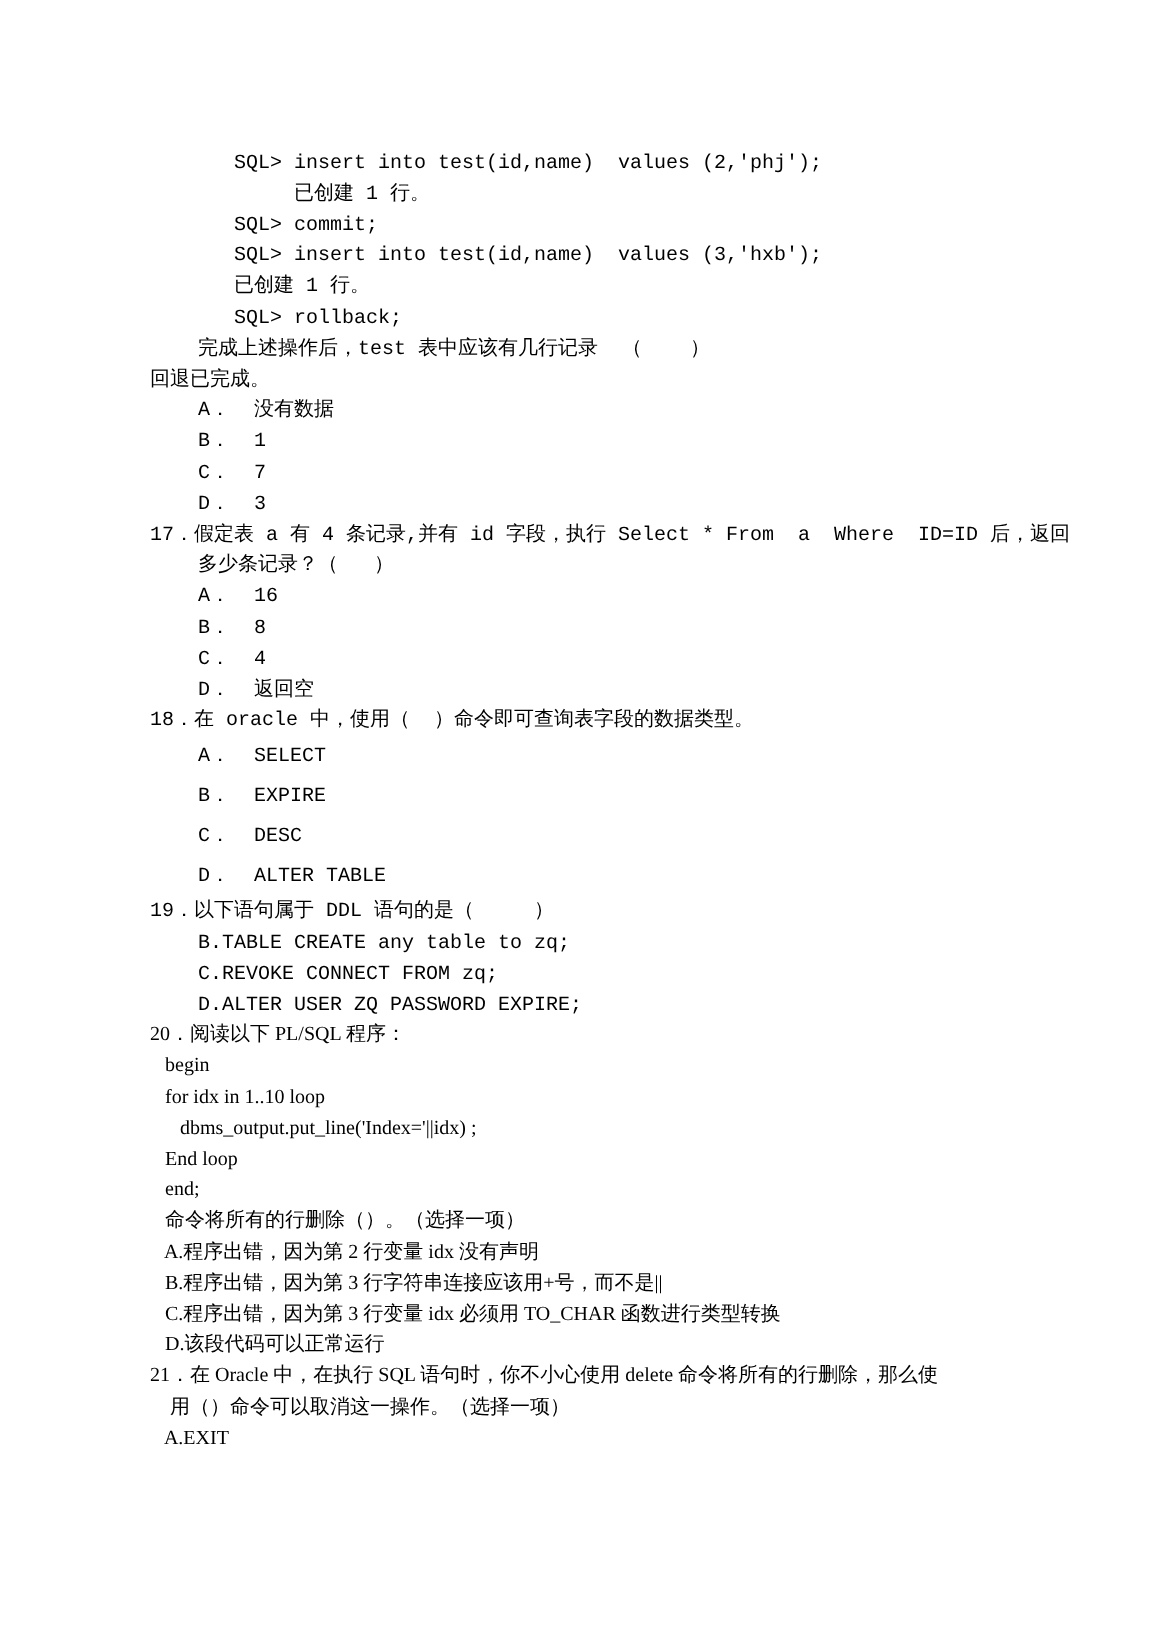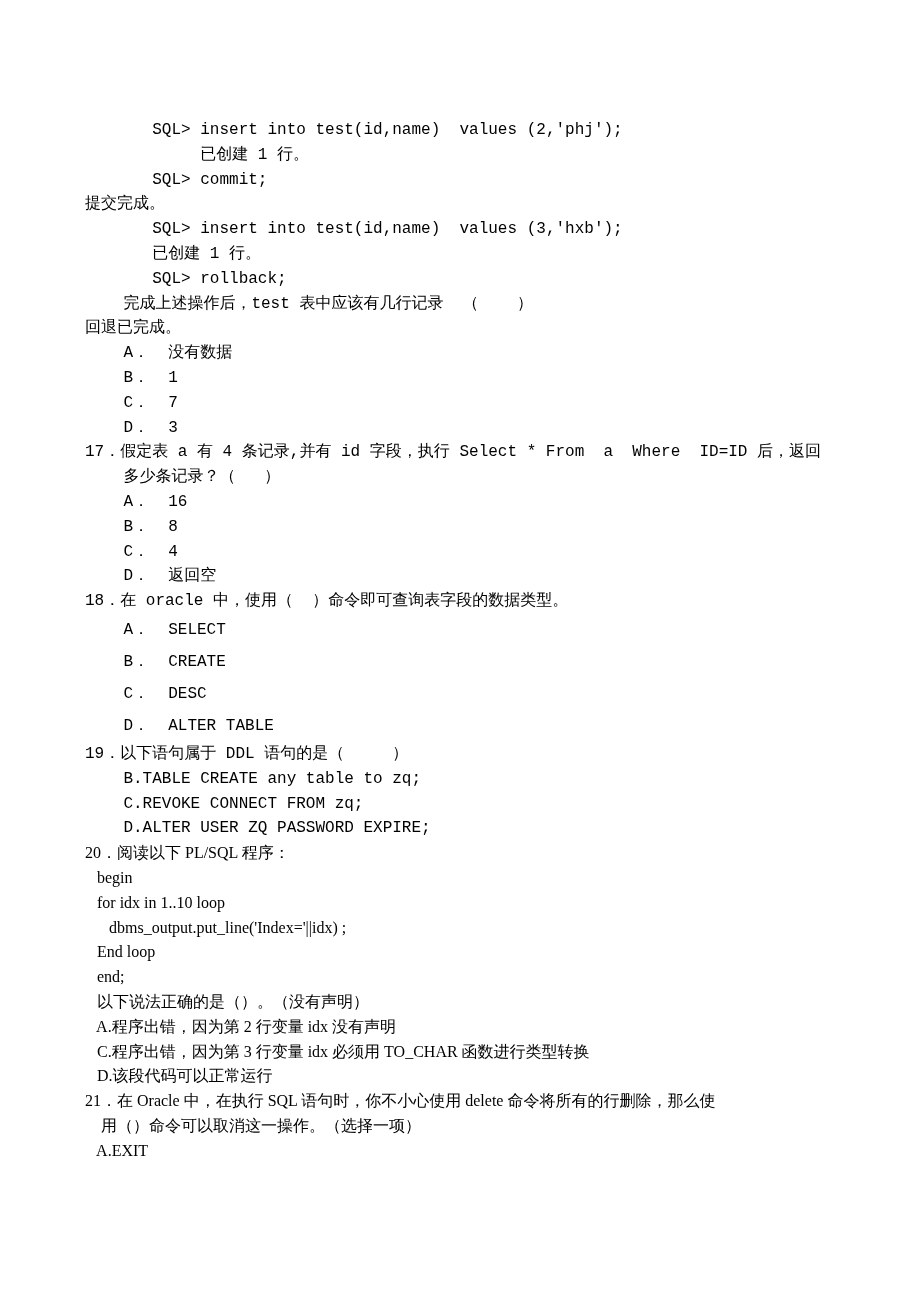--- a/index.html
+++ b/index.html
@@ -6,73 +6,73 @@
     margin: 0;
     padding: 0;
     background: #ffffff;
     font-family: "SimSun", "宋体", serif;
     font-size: 16px;
     color: #000;
     line-height: 1.55;
     width: 920px;
   }
   .page {
-    padding: 118px 120px 60px 85px;
+    padding: 118px 120px 60px 120px;
   }
   .mono { font-family: "Courier New", Courier, monospace; }
   .line { white-space: pre; }
   .roman { font-family: "Times New Roman", Times, serif; }
   .spaced-line { line-height: 2.0; }
 </style>
 </head>
 <body>
 
 <div class="page">
 
   <div class="line mono">       SQL&gt; insert into test(id,name)  values (2,'phj');</div>
   <div class="line mono">            已创建 1 行。</div>
   <div class="line mono">       SQL&gt; commit;</div>
-  <div class="line mono">提交完成。</div>
   <div class="line mono">       SQL&gt; insert into test(id,name)  values (3,'hxb');</div>
   <div class="line mono">       已创建 1 行。</div>
   <div class="line mono">       SQL&gt; rollback;</div>
   <div class="line mono">    完成上述操作后，test 表中应该有几行记录  （    ）</div>
 
   <div class="line mono">回退已完成。</div>
   <div class="line mono">    A．  没有数据</div>
   <div class="line mono">    B．  1</div>
   <div class="line mono">    C．  7</div>
   <div class="line mono">    D．  3</div>
 
   <div class="line mono">17．假定表 a 有 4 条记录,并有 id 字段，执行 Select * From  a  Where  ID=ID 后，返回</div>
   <div class="line mono">    多少条记录？（   ）</div>
   <div class="line mono">    A．  16</div>
   <div class="line mono">    B．  8</div>
   <div class="line mono">    C．  4</div>
   <div class="line mono">    D．  返回空</div>
 
   <div class="line mono">18．在 oracle 中，使用（  ）命令即可查询表字段的数据类型。</div>
   <div class="line mono spaced-line">    A．  SELECT</div>
-  <div class="line mono spaced-line">    B．  CREATE</div>
+  <div class="line mono spaced-line">    B．  EXPIRE</div>
   <div class="line mono spaced-line">    C．  DESC</div>
   <div class="line mono spaced-line">    D．  ALTER TABLE</div>
 
   <div class="line mono">19．以下语句属于 DDL 语句的是（     ）</div>
   <div class="line mono">    B.TABLE CREATE any table to zq;</div>
   <div class="line mono">    C.REVOKE CONNECT FROM zq;</div>
   <div class="line mono">    D.ALTER USER ZQ PASSWORD EXPIRE;</div>
 
   <div class="line">20．阅读以下 PL/SQL 程序：</div>
   <div class="line roman">   begin</div>
   <div class="line roman">   for idx in 1..10 loop</div>
   <div class="line roman">      dbms_output.put_line('Index='||idx) ;</div>
   <div class="line roman">   End loop</div>
   <div class="line roman">   end;</div>
-  <div class="line">   以下说法正确的是（）。（没有声明）</div>
+  <div class="line">   命令将所有的行删除（）。（选择一项）</div>
   <div class="line">   A.程序出错，因为第 2 行变量 idx 没有声明</div>
+  <div class="line">   B.程序出错，因为第 3 行字符串连接应该用+号，而不是||</div>
   <div class="line">   C.程序出错，因为第 3 行变量 idx 必须用 TO_CHAR 函数进行类型转换</div>
   <div class="line">   D.该段代码可以正常运行</div>
 
   <div class="line">21．在 Oracle 中，在执行 SQL 语句时，你不小心使用 delete 命令将所有的行删除，那么使</div>
   <div class="line">    用（）命令可以取消这一操作。（选择一项）</div>
   <div class="line roman">   A.EXIT</div>
 
 </div>
 
 </body></html>

